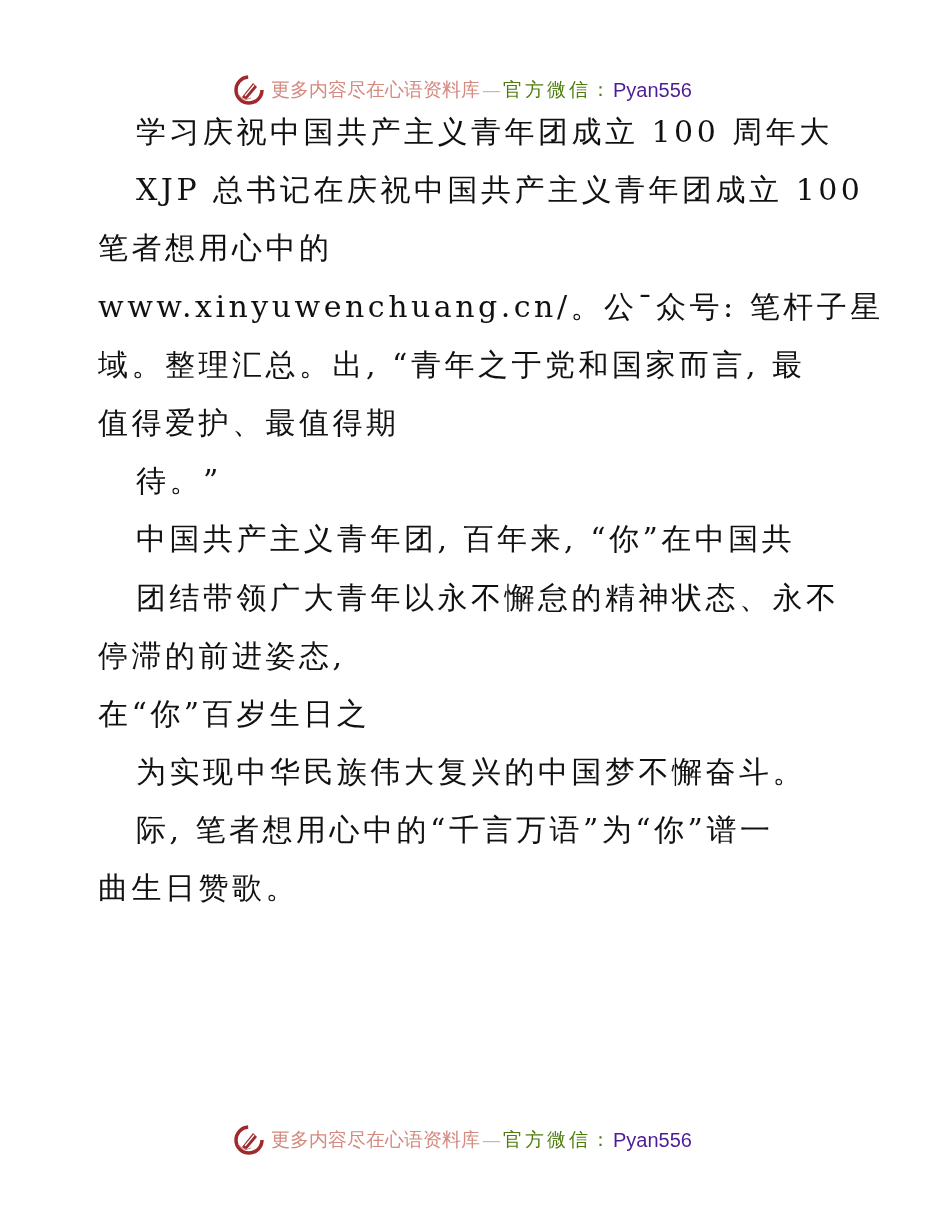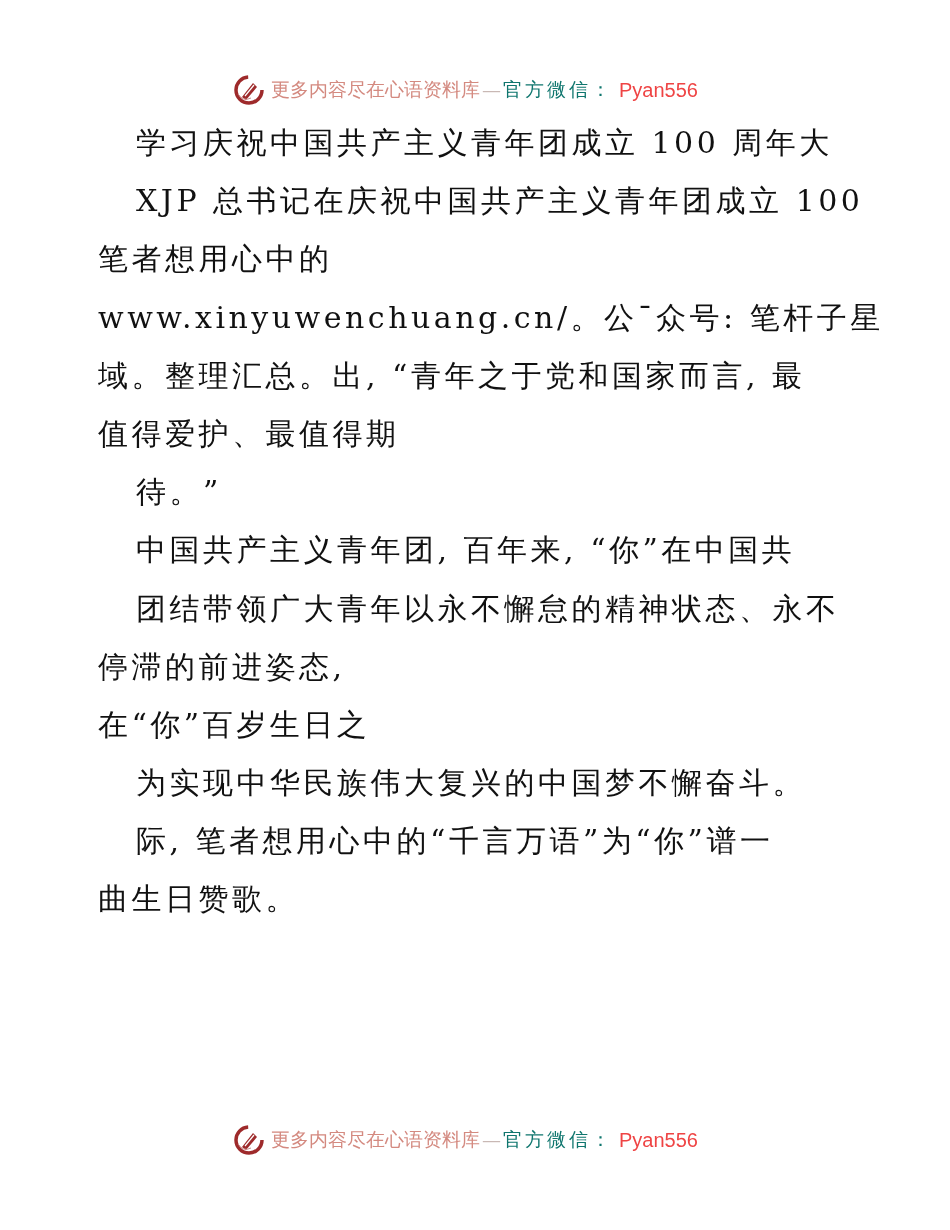--- a/index.html
+++ b/index.html
@@ -28,31 +28,31 @@
     .watermark.top { top: 72px; }
     .watermark.bottom { top: 1122px; }
     .wm-logo {
       width: 32px;
       height: 32px;
       margin-right: 6px;
       flex: 0 0 auto;
     }
     .wm-red { color: #d48a80; letter-spacing: 0px; }
     .wm-dash { color: #c9b8b4; margin: 0 2px; }
-    .wm-gray { color: #0f766e; letter-spacing: 3px; }
+    .wm-gray { color: #4d7c0f; letter-spacing: 3px; }
     .wm-id {
-      color: #ef4444;
+      color: #4c1d95;
       font-family: "Liberation Sans", "DejaVu Sans", sans-serif;
       font-size: 20px;
-      margin-left: 6px;
+      margin-left: 0;
     }
     .content {
       position: absolute;
       left: 98px;
-      top: 114px;
+      top: 103px;
       width: 760px;
     }
     .line {
       height: 58.2px;
       line-height: 58px;
       font-size: 30px;
       white-space: nowrap;
       letter-spacing: 3.5px;
     }
     .line.indent { padding-left: 38px; }

